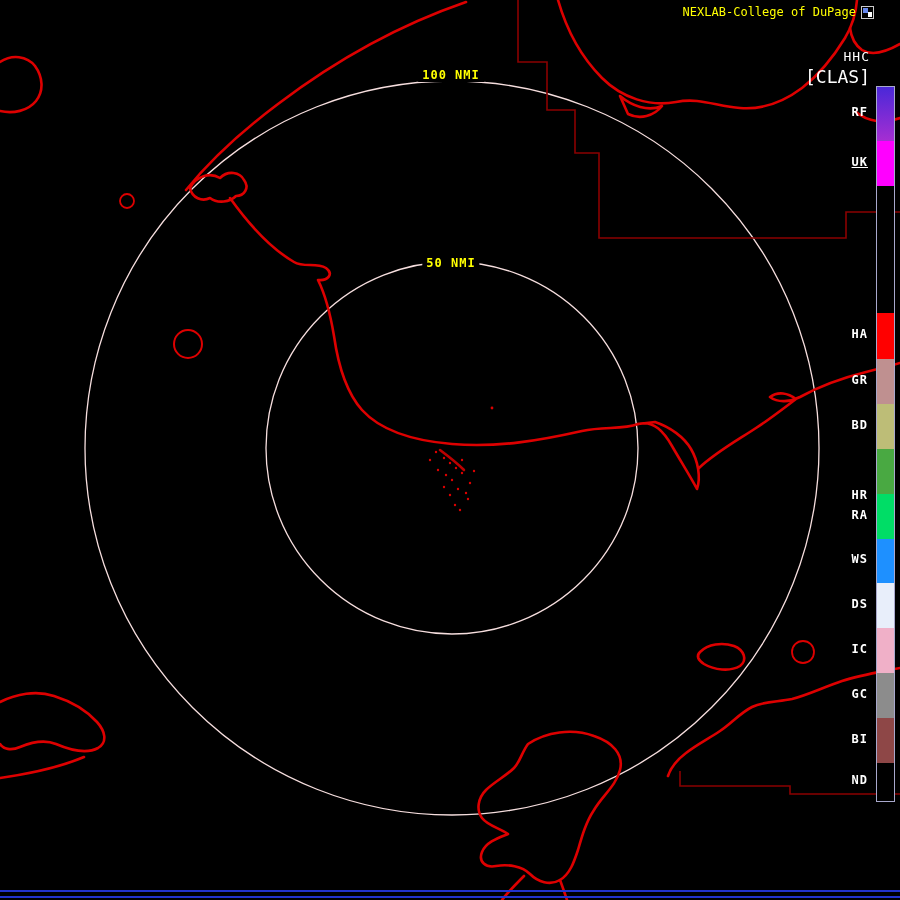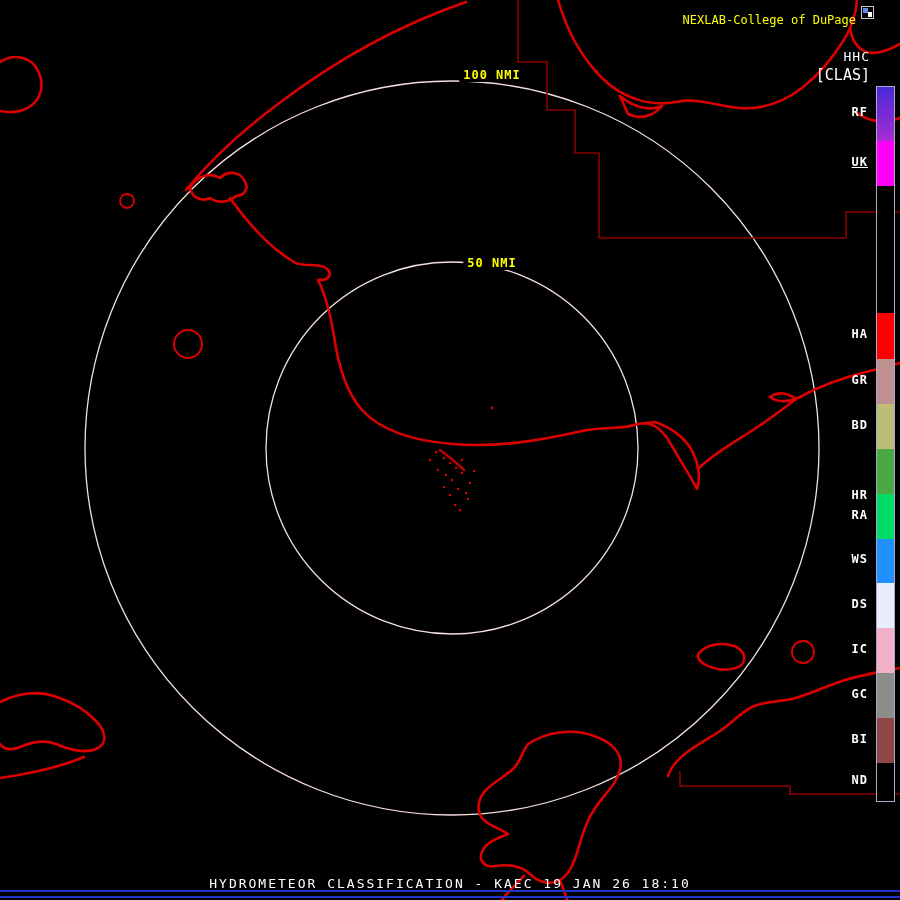--- a/index.html
+++ b/index.html
@@ -6,29 +6,29 @@
   #stage{position:relative;width:900px;height:900px;overflow:hidden;
          background:var(--bg,#000);font-family:"DejaVu Sans Mono",monospace;}
   #map{position:absolute;left:0;top:0;}
   .ring{fill:none;stroke:var(--ring,#f6dede);stroke-width:1.3;}
   .coast path{stroke:var(--coast,#dd0000);fill:none;stroke-linecap:round;stroke-linejoin:round;stroke-width:2.6;}
   .coast circle{stroke:var(--coast,#dd0000);fill:none;}
   .coast circle.dot{fill:var(--coast,#dd0000);stroke:none;}
   .bound path{stroke:var(--boundary,#8b0000);fill:none;stroke-width:1.6;}
   .ringlabel{position:absolute;transform:translateX(-50%);background:#000;
              color:var(--ylabel,#ffff00);font-size:12px;font-weight:bold;
-             padding:0 4px;letter-spacing:1px;white-space:nowrap;margin-left:41px;}
+             padding:0 4px;letter-spacing:1px;white-space:nowrap;}
   #rl100{left:451px;top:68px;}
   #rl50{left:451px;top:256px;}
-  #brand{position:absolute;top:13px;right:44px;color:var(--brand,#ffff00);
+  #brand{position:absolute;top:5px;right:44px;color:var(--brand,#ffff00);
          font-size:12px;white-space:nowrap;}
   #brandicon{position:absolute;top:4px;right:26px;width:13px;height:13px;}
   #prodcode{position:absolute;top:49px;right:30px;color:var(--wtext,#fff);
             font-size:13px;font-weight:normal;letter-spacing:1px;}
-  #prodtag{position:absolute;top:66px;right:30px;color:var(--wtext,#fff);font-size:15px;}
+  #prodtag{position:absolute;top:66px;right:30px;color:var(--wtext,#fff);font-size:18px;}
   #colorbar{position:absolute;top:86px;left:876px;width:17px;
             border:1px solid var(--barborder,#a8a8cc);}
   .seg{width:100%;}
   .leglabel{position:absolute;right:32px;color:var(--wtext,#fff);
             font-size:12px;font-weight:bold;letter-spacing:1px;}
   #footer{position:absolute;top:876px;left:0;width:100%;text-align:center;
           color:var(--ftext,#fff);font-size:13px;letter-spacing:2px;white-space:nowrap;}
   .bluebar{position:absolute;left:0;width:100%;height:2px;background:var(--bline,#2233cc);}
   #bb1{top:890px;}
   #bb2{top:896px;}
@@ -149,16 +149,15 @@
       <div class="leglabel" style="top: 488px;">HR</div>
       <div class="leglabel" style="top: 507.5px; padding-left: 12px;">RA</div>
       <div class="leglabel" style="top: 552px; margin-left: 48px;">WS</div>
       <div class="leglabel" style="top: 596.5px;">DS</div>
       <div class="leglabel" style="top: 641.5px;">IC</div>
       <div class="leglabel" style="top: 686.5px;">GC</div>
       <div class="leglabel" style="top: 731.5px;">BI</div>
       <div class="leglabel" style="top: 773px;">ND</div>
     </div>
 
-  <div id="footer">HYDROMETEOR CLASSIFICATION - KAEC 19 JAN 26 18:10</div>
   <div class="bluebar" id="bb1"></div>
   <div class="bluebar" id="bb2"></div>
 </div>
 
 </body></html>

